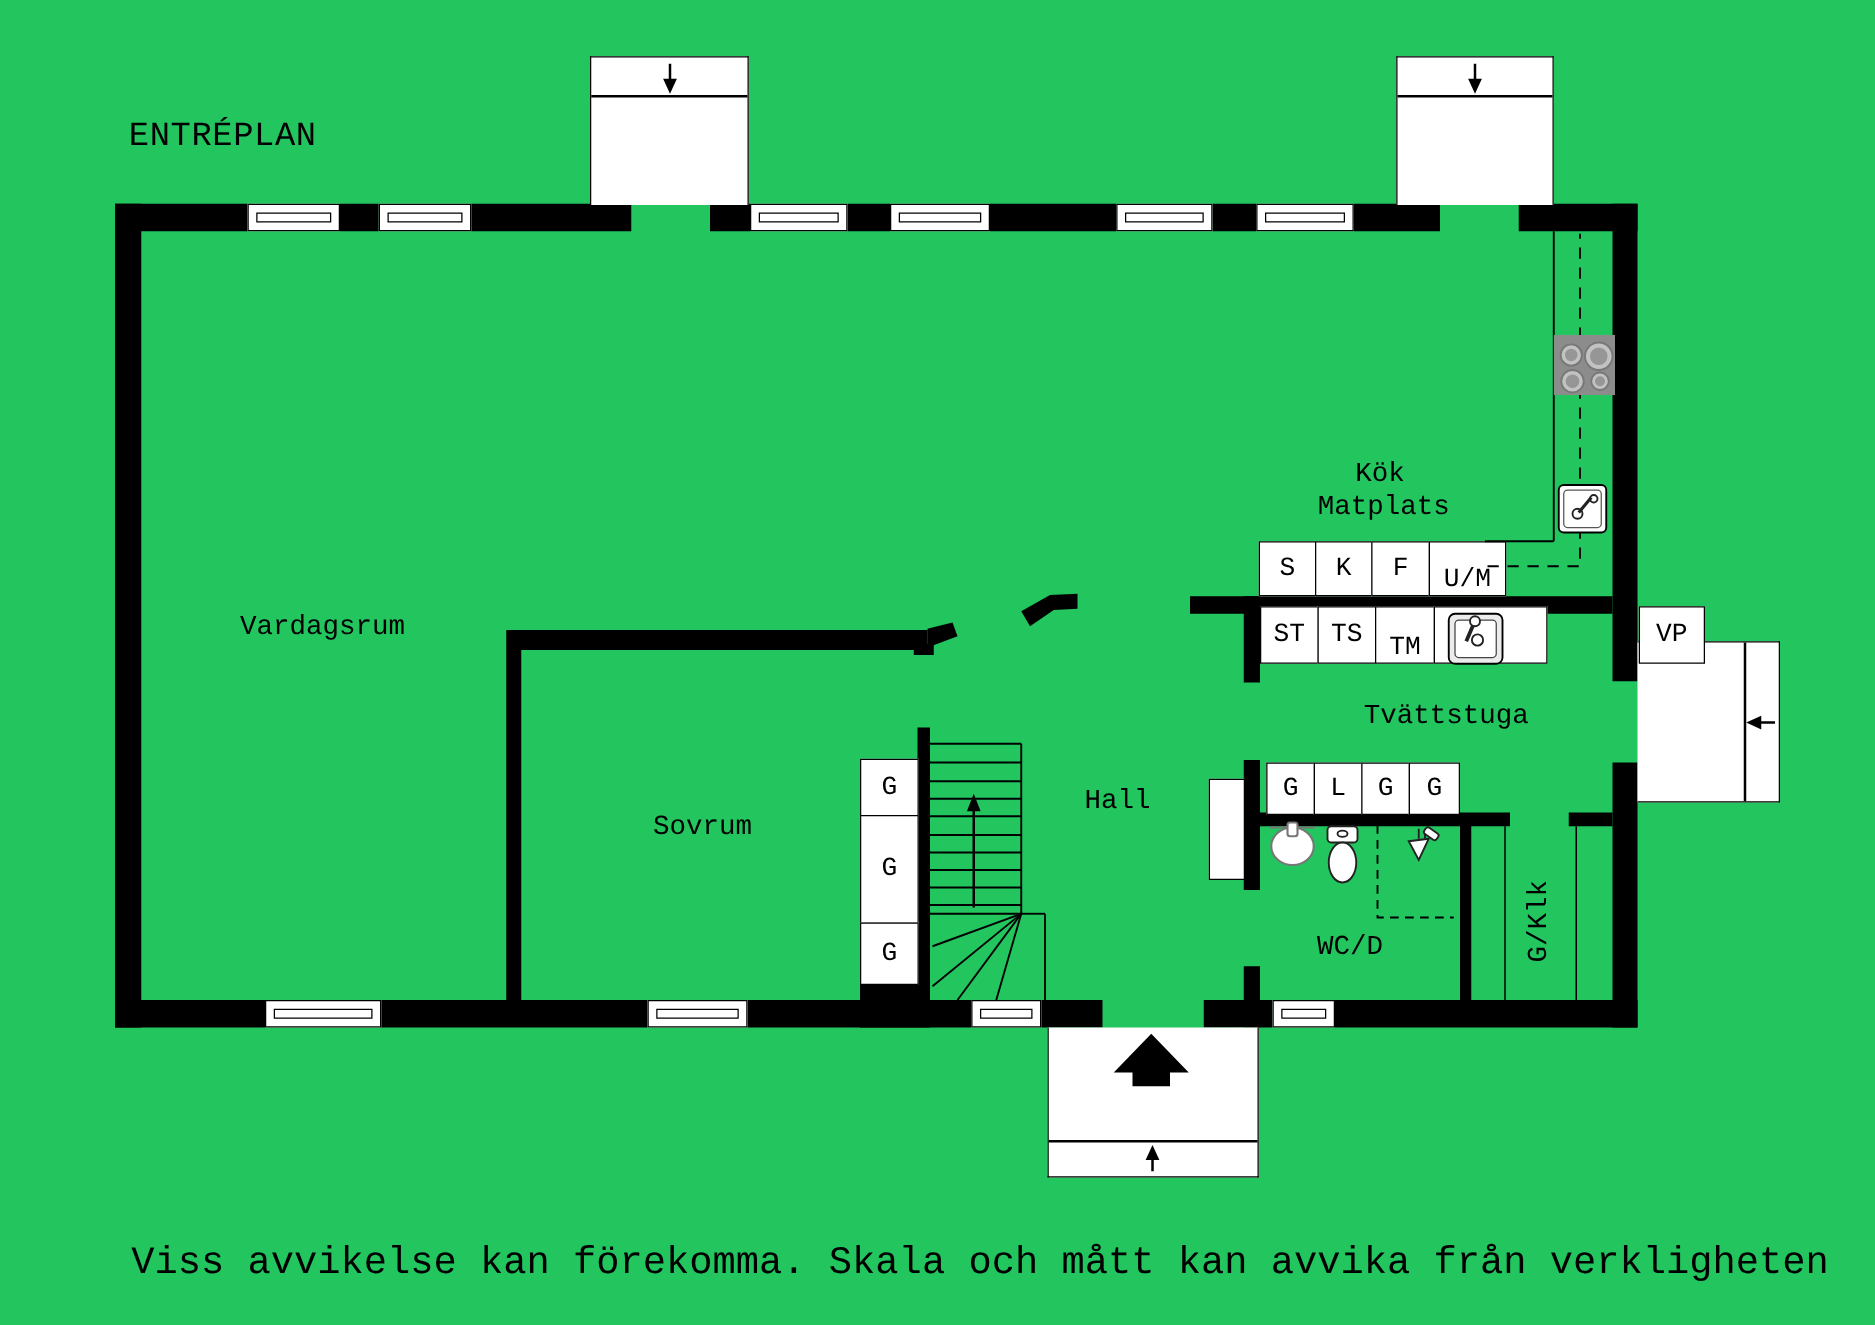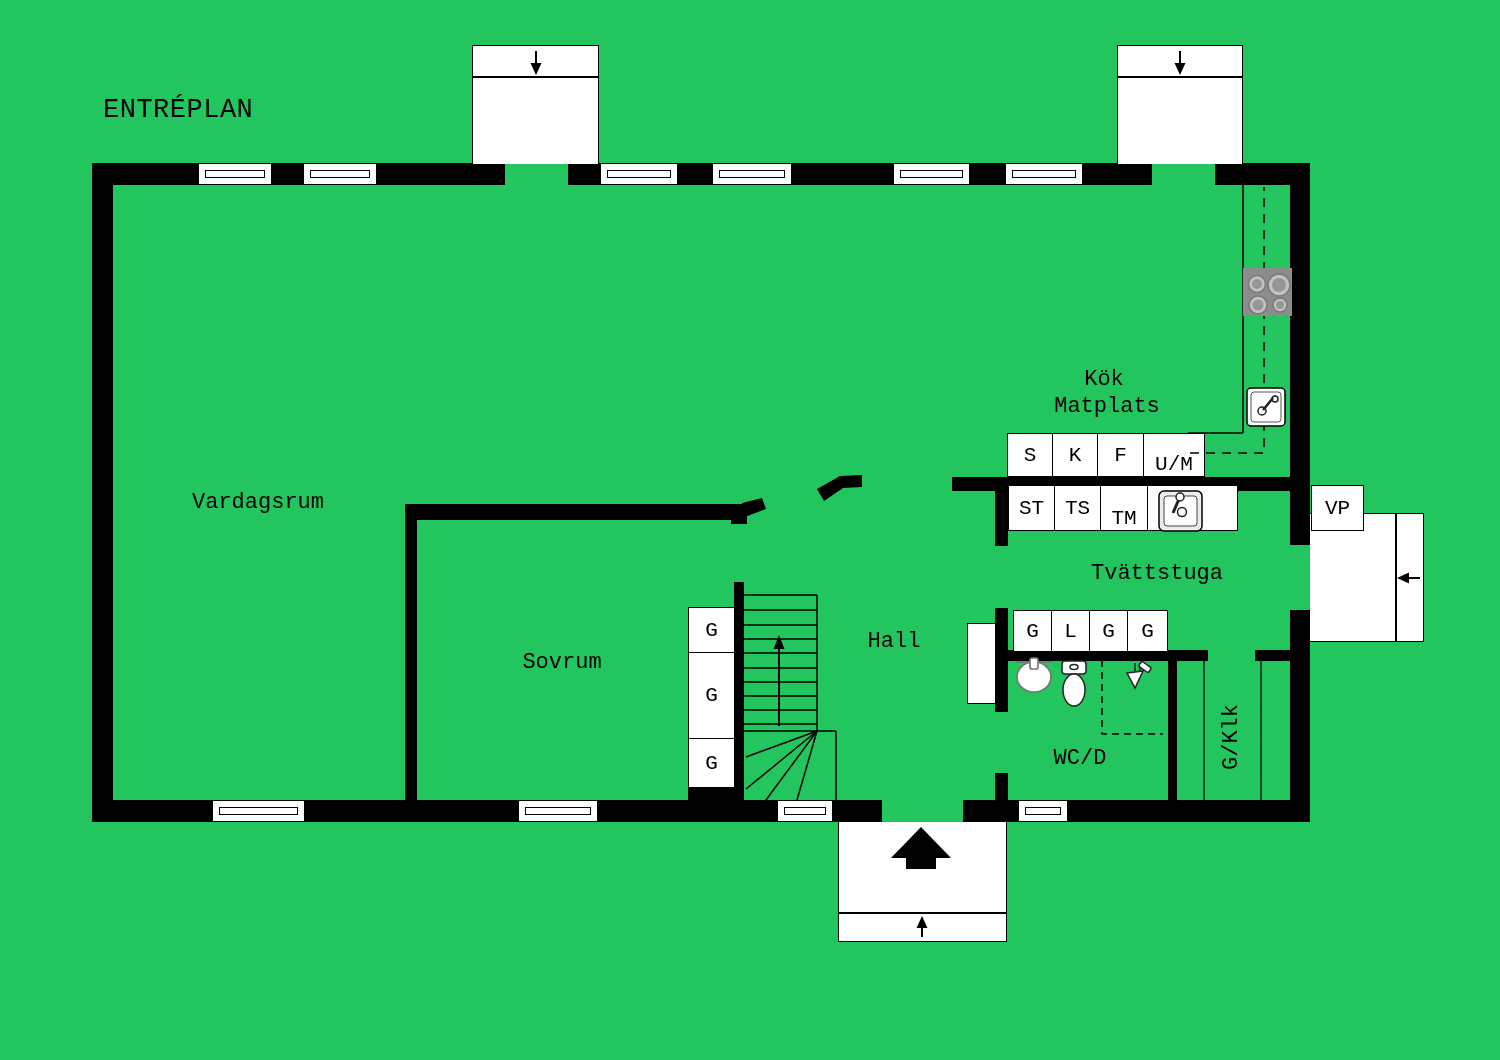--- a/index.html
+++ b/index.html
@@ -18,20 +18,21 @@
   .disclaimer{position:absolute;font-size:31px;white-space:nowrap;}
   .niche{position:absolute;background:#fff;border:1.5px solid #000;box-sizing:border-box;}
   svg{position:absolute;left:0;top:0;}
 </style>
 </head>
 <body>
 
 <div id="canvas">
 
   <div class="title" style="left:103px;top:95px;">ENTRÉPLAN</div>
+  <div class="disclaimer" style="left:105px;top:993px;">Viss avvikelse kan förekomma. Skala och mått kan avvika från verkligheten</div>
 
   <div class="wall" style="left:92px;top:163px;width:106px;height:22px;"></div>
   <div class="wall" style="left:272px;top:163px;width:31px;height:22px;"></div>
   <div class="wall" style="left:377px;top:163px;width:128px;height:22px;"></div>
   <div class="wall" style="left:568px;top:163px;width:32px;height:22px;"></div>
   <div class="wall" style="left:678px;top:163px;width:34px;height:22px;"></div>
   <div class="wall" style="left:792px;top:163px;width:101px;height:22px;"></div>
   <div class="wall" style="left:970px;top:163px;width:35px;height:22px;"></div>
   <div class="wall" style="left:1083px;top:163px;width:69px;height:22px;"></div>
   <div class="wall" style="left:1215px;top:163px;width:95px;height:22px;"></div>

